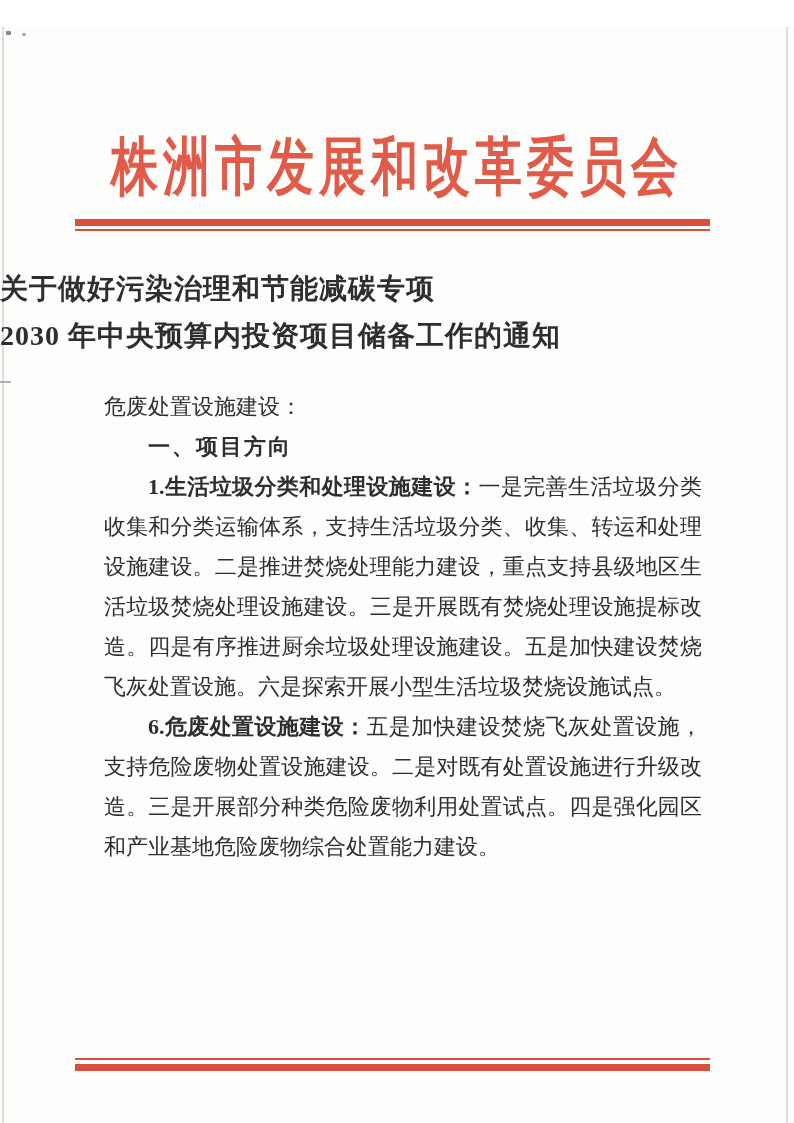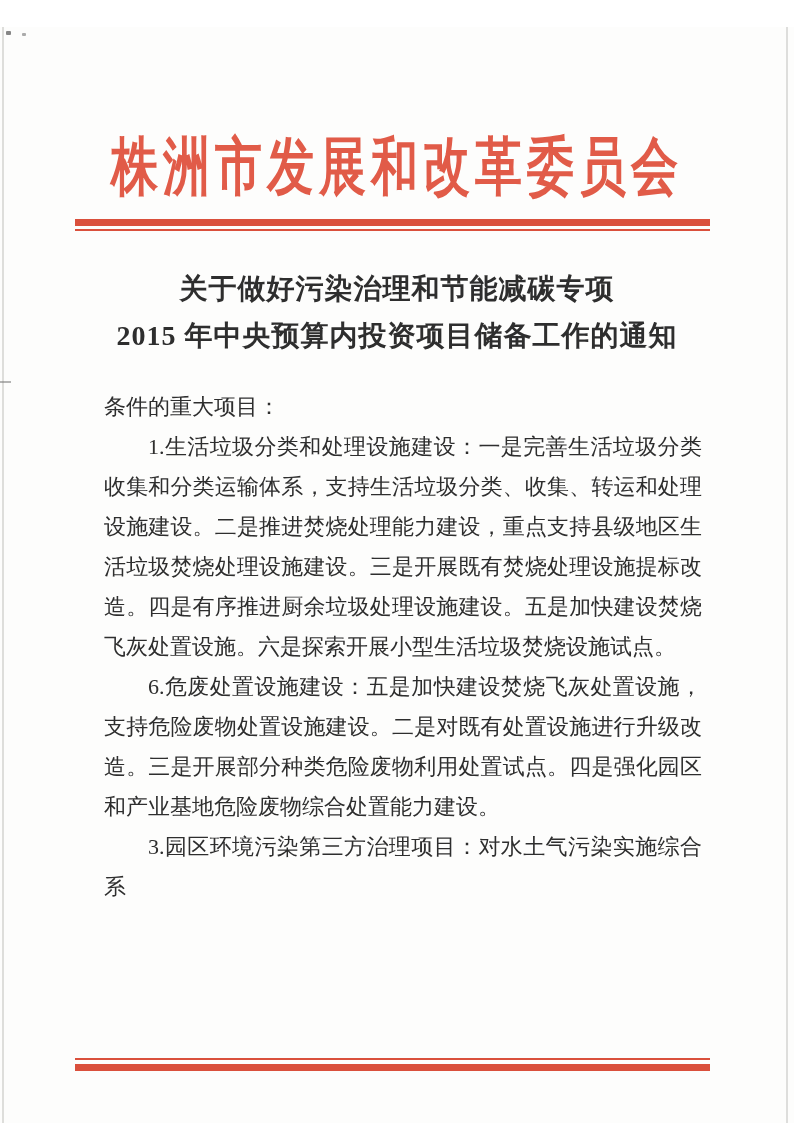--- a/index.html
+++ b/index.html
@@ -40,21 +40,21 @@
   }
   .rule{position:absolute;left:75px;width:635px;background:var(--rule,#da503c);}
   .rule-top-thick{top:192px;height:7px;}
   .rule-top-thin{top:202px;height:2px;}
   .rule-bottom-thin{top:1031px;height:2px;}
   .rule-bottom-thick{top:1037px;height:7px;}
 
   
   .doc-title{
     position:absolute;left:0;top:238px;width:100%;
-    text-align:center;
+    text-align:left;
     font-size:28px;line-height:47px;
     font-weight:bold;
     color:var(--ink,#2e2e2e);
     letter-spacing:1px;
   }
 
   
   .body-text{
     position:absolute;left:104px;top:360px;width:598px;
     font-size:22px;line-height:40px;
@@ -63,52 +63,52 @@
     text-justify:inter-character;
   }
   .body-text p{margin:0;padding:0;}
   .para{text-indent:2em;}
   .salutation{text-indent:0;}
   .sec-heading{
     font-weight:bold;
     font-family:"Liberation Sans", sans-serif;
     letter-spacing:2px;
   }
-  .lead{font-weight:normal;}
+  .lead{font-weight:bold;}
 </style>
 </head>
 <body>
 
 <div class="page">
 
   <div class="edge-line-left"></div>
   <div class="edge-line-right"></div>
   <div class="edge-tick"></div>
   <div class="speck1"></div>
   <div class="speck2"></div>
 
   <div class="letterhead">株洲市发展和改革委员会</div>
 
   <div class="rule rule-top-thick"></div>
   <div class="rule rule-top-thin"></div>
 
   <div class="doc-title">
     <div>关于做好污染治理和节能减碳专项</div>
-    <div>2015 年中央预算内投资项目储备工作的通知</div>
+    <div>2030 年中央预算内投资项目储备工作的通知</div>
   </div>
 
   <div class="body-text">
-    <p class="salutation">条件的重大项目：</p>
+    <p class="salutation">危废处置设施建设：</p>
 
 
+    <p class="para sec-heading">一、项目方向</p>
 
 
     <p class="para"><span class="lead">1.生活垃圾分类和处理设施建设：</span><span>一是完善生活垃圾分类收集和分类运输体系，支持生活垃圾分类、收集、转运和处理设施建设。二是推进焚烧处理能力建设，重点支持县级地区生活垃圾焚烧处理设施建设。三是开展既有焚烧处理设施提标改造。四是有序推进厨余垃圾处理设施建设。五是加快建设焚烧飞灰处置设施。六是探索开展小型生活垃圾焚烧设施试点。</span></p>
 
     <p class="para"><span class="lead">6.危废处置设施建设：</span><span>五是加快建设焚烧飞灰处置设施，支持危险废物处置设施建设。二是对既有处置设施进行升级改造。三是开展部分种类危险废物利用处置试点。四是强化园区和产业基地危险废物综合处置能力建设。</span></p>
 
-    <p class="para"><span class="lead">3.园区环境污染第三方治理项目：</span><span>对水土气污染实施综合系</span></p>
   </div>
 
   <div class="rule rule-bottom-thin"></div>
   <div class="rule rule-bottom-thick"></div>
 
 </div>
 
 </body></html>

